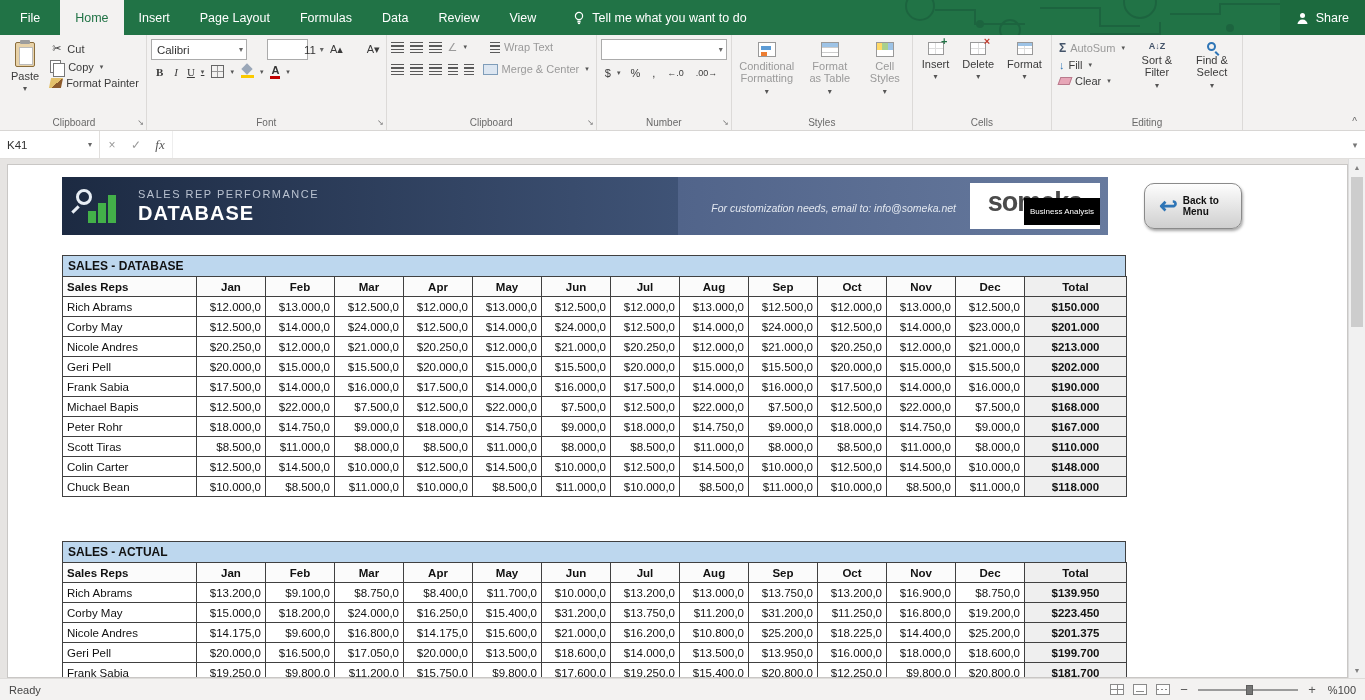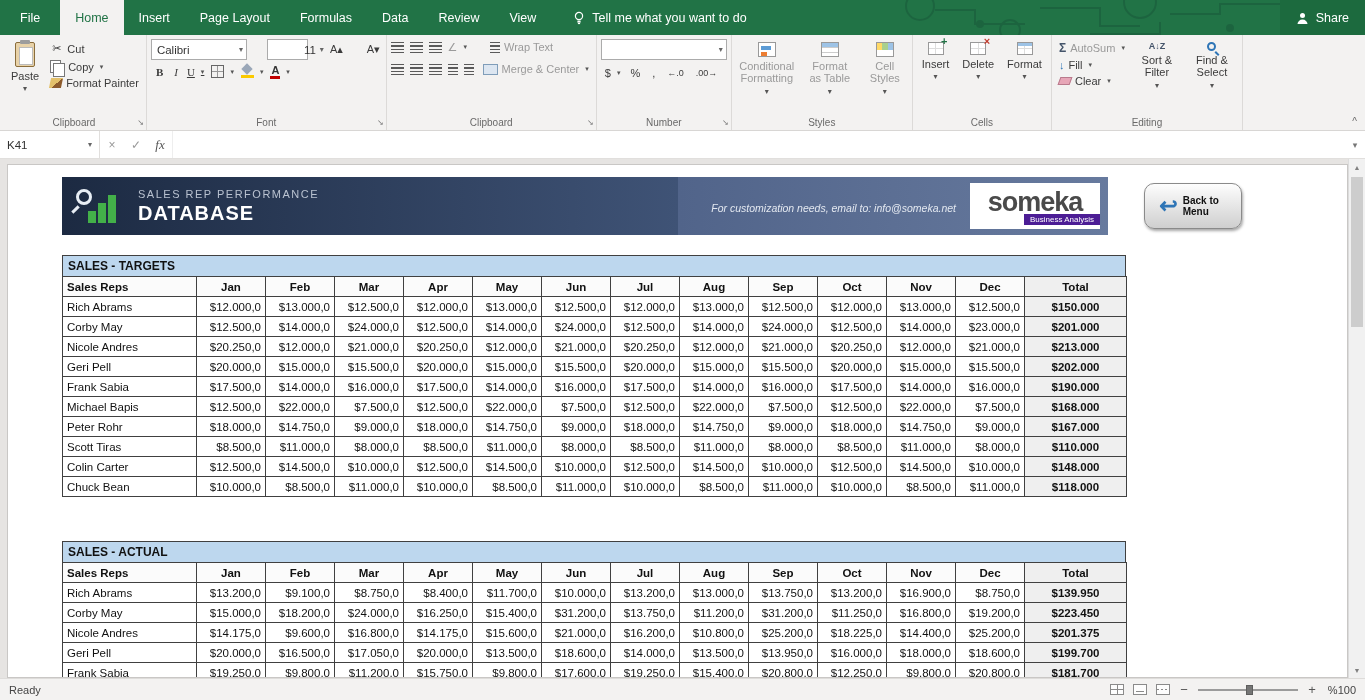--- a/index.html
+++ b/index.html
@@ -96,21 +96,21 @@
   .mag { position:absolute; left:0; top:0; width:16px; height:16px; border:3px solid #e8eef5; border-radius:50%; }
   .mag::after { content:""; position:absolute; width:3px; height:9px; background:#e8eef5; left:-5px; top:13px; transform:rotate(45deg); }
   .b-sub { font-size:11px; letter-spacing:1.5px; color:#b9c2d0; }
   .b-title { font-size:20px; font-weight:bold; color:#fff; letter-spacing:1px; margin-top:2px; }
   .b-right { flex:1; background:linear-gradient(90deg,#51648a,#677a9e); display:flex; align-items:center; }
   .b-promo { flex:1; text-align:right; padding-right:14px; color:#fff; }
   .p1 { font-size:12px; font-weight:bold; }
   .p2 { font-size:10.5px; font-style:italic; color:#e3e8f0; margin-top:3px; }
   .logo { width:130px; height:46px; background:#fff; margin:6px 8px 6px 0; position:relative; display:flex; align-items:center; justify-content:center; }
   .logo-text { font-size:27px; font-weight:bold; color:#4a4a4a; letter-spacing:-1px; line-height:1; margin-top:-8px; }
-  .logo-sub { position:absolute; right:0; bottom:4px; background:#4c1d95; color:#fff; font-size:8px; padding:1px 6px; }
+  .logo-sub { position:absolute; right:0; bottom:4px; background:#000000; color:#fff; font-size:8px; padding:9px 6px; }
   .backbtn { margin-left:36px; margin-top:6px; width:98px; height:46px; border:1px solid #8a8a8a; border-radius:10px; background:linear-gradient(#fdfdfd,#cfcfcf); box-shadow:1px 2px 3px rgba(0,0,0,.35); display:flex; align-items:center; justify-content:center; gap:5px; }
   .back-ic { color:#2e75b6; font-size:22px; font-weight:bold; line-height:1; }
   .back-lbl { font-size:10px; font-weight:bold; color:#111; line-height:1.15; width:44px; }
 
   
   .twrap { width:1064px; }
   .mt1 { margin-top:20px; } .mt2 { margin-top:44px; }
   .t-title { height:21px; background:#bdd7ee; border:1px solid #404040; border-bottom:none; font-size:12px; font-weight:bold; color:#111; padding:3px 5px 0; }
   table.grid { border-collapse:collapse; table-layout:fixed; width:1064px; font-size:11.5px; color:#111; }
   .grid th, .grid td { border:1px solid #404040; height:20px; padding:0 4px; overflow:hidden; white-space:nowrap; }
@@ -389,21 +389,21 @@
               </div>
             </div>
           </div>
           <div class="backbtn">
             <span class="back-ic">↩</span>
             <span class="back-lbl">Back to Menu</span>
           </div>
         </div>
 
         <div class="twrap mt1">
-          <div class="t-title">SALES - TARGETS</div>
+          <div class="t-title">SALES - DATABASE</div>
           <table class="grid">
               <colgroup>
                 <col style="width: 134px;">
                 <col style="width: 69px;">
                 <col style="width: 69px;">
                 <col style="width: 69px;">
                 <col style="width: 69px;">
                 <col style="width: 69px;">
                 <col style="width: 69px;">
                 <col style="width: 69px;">

